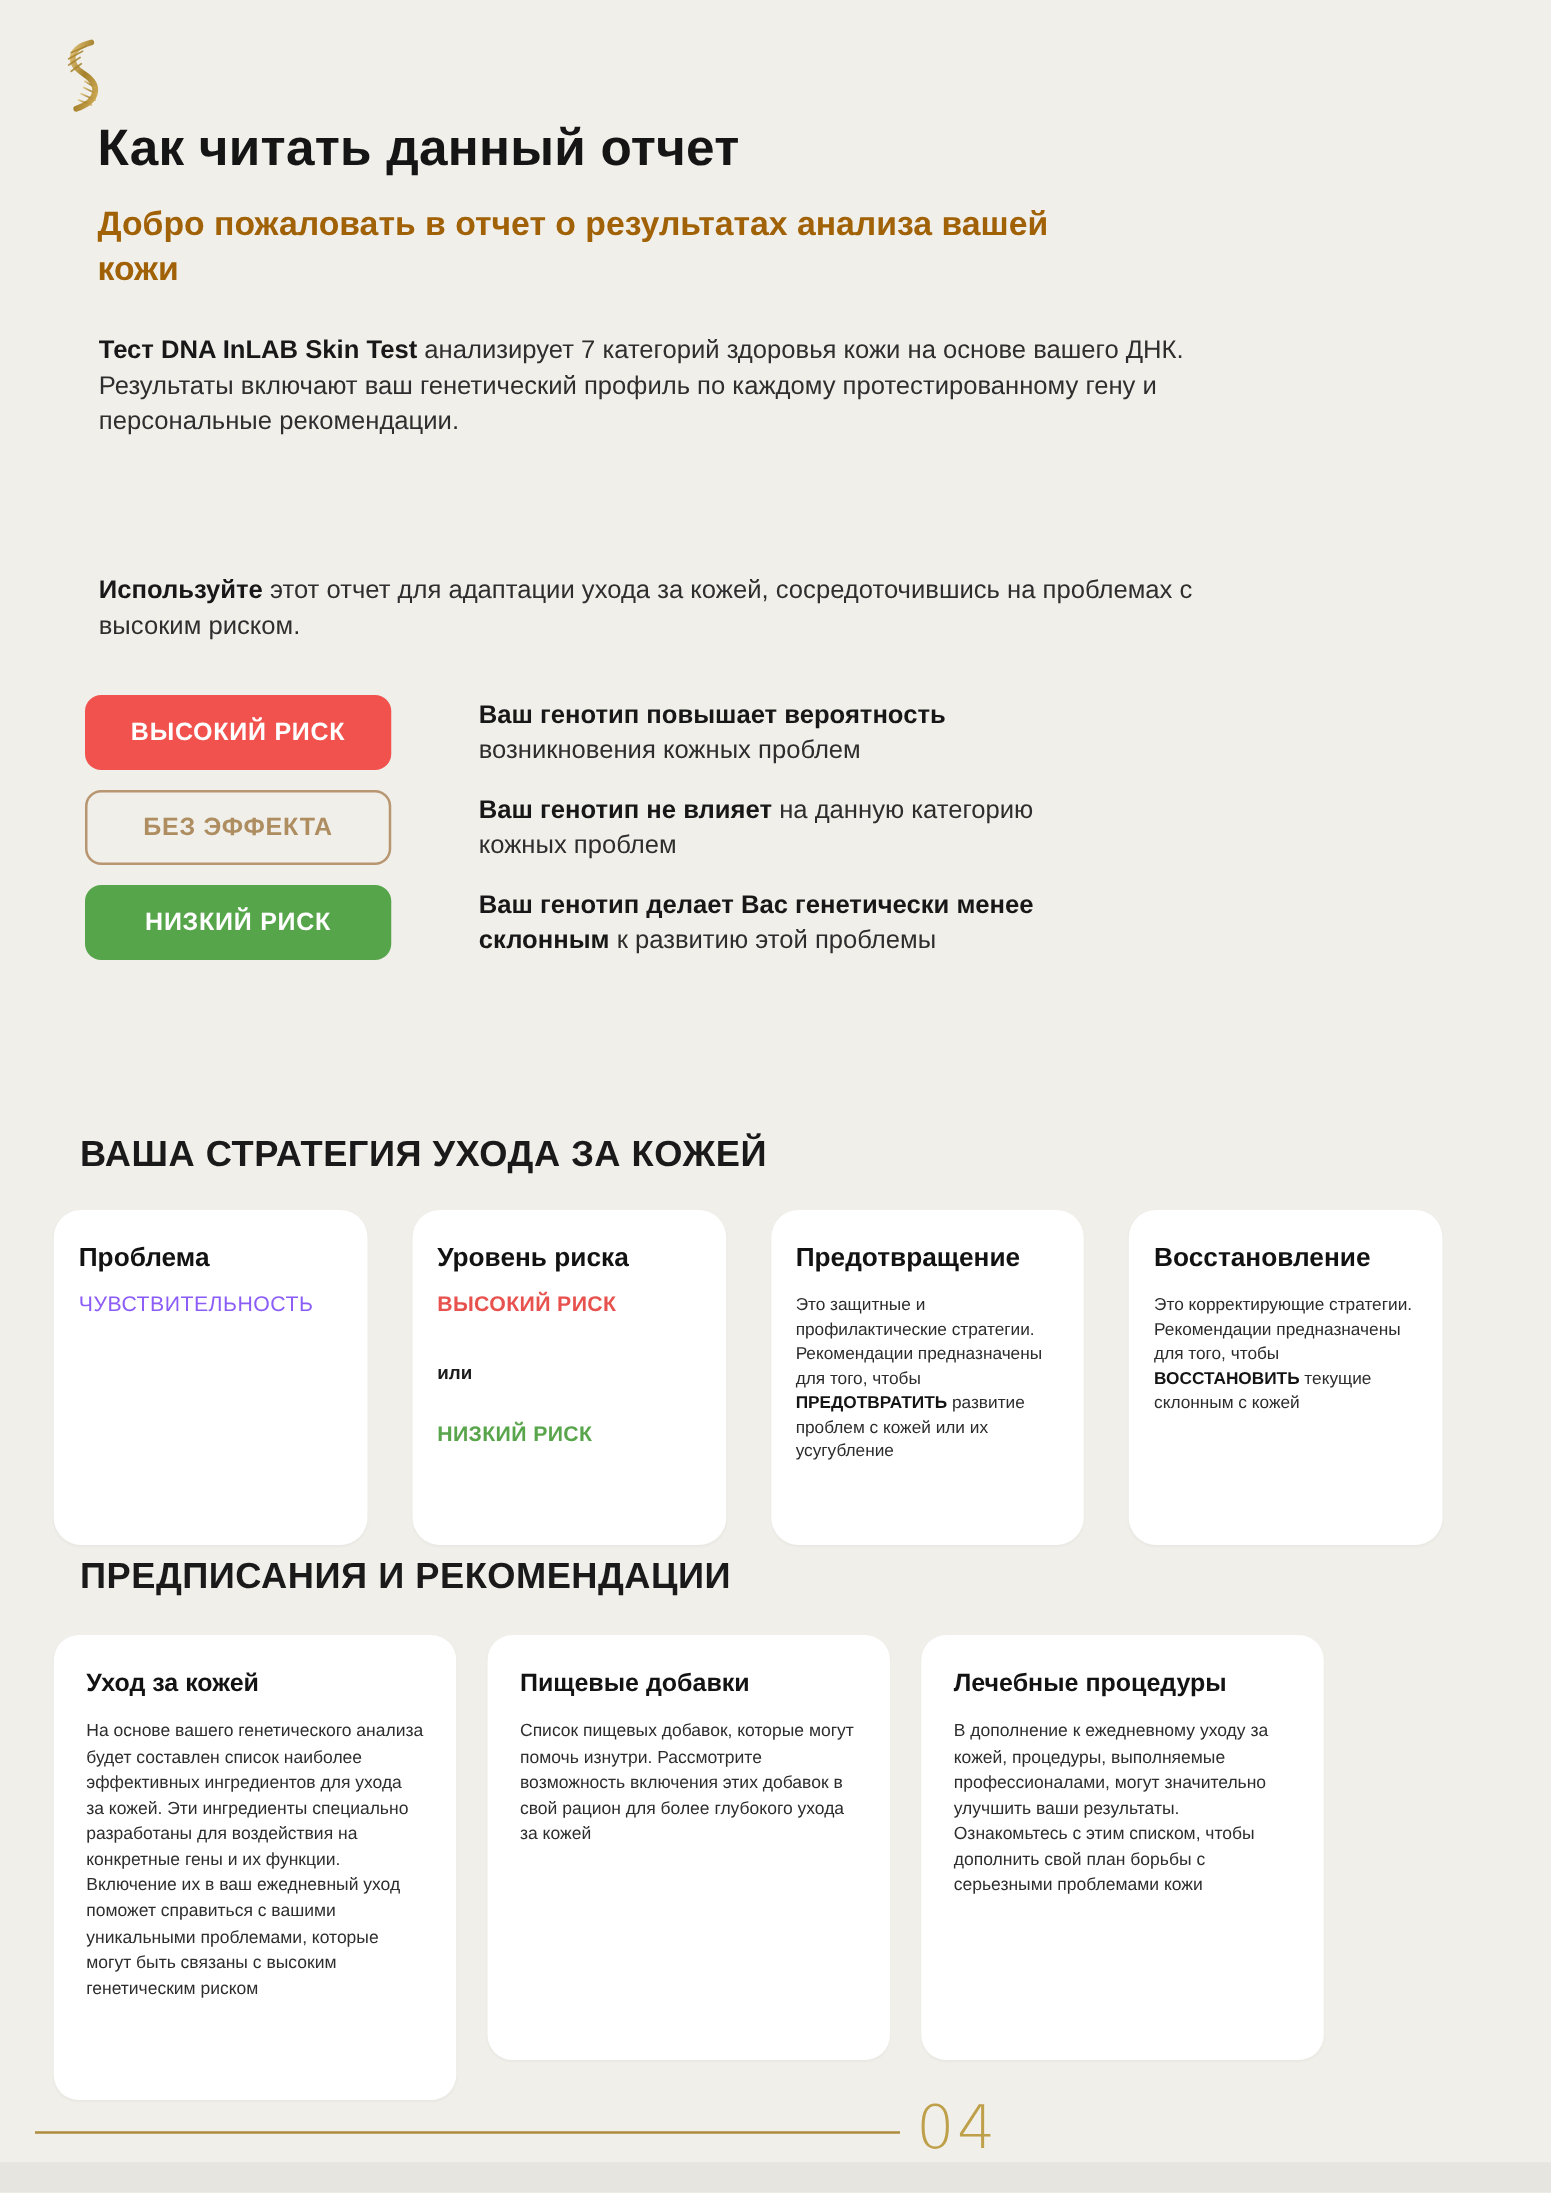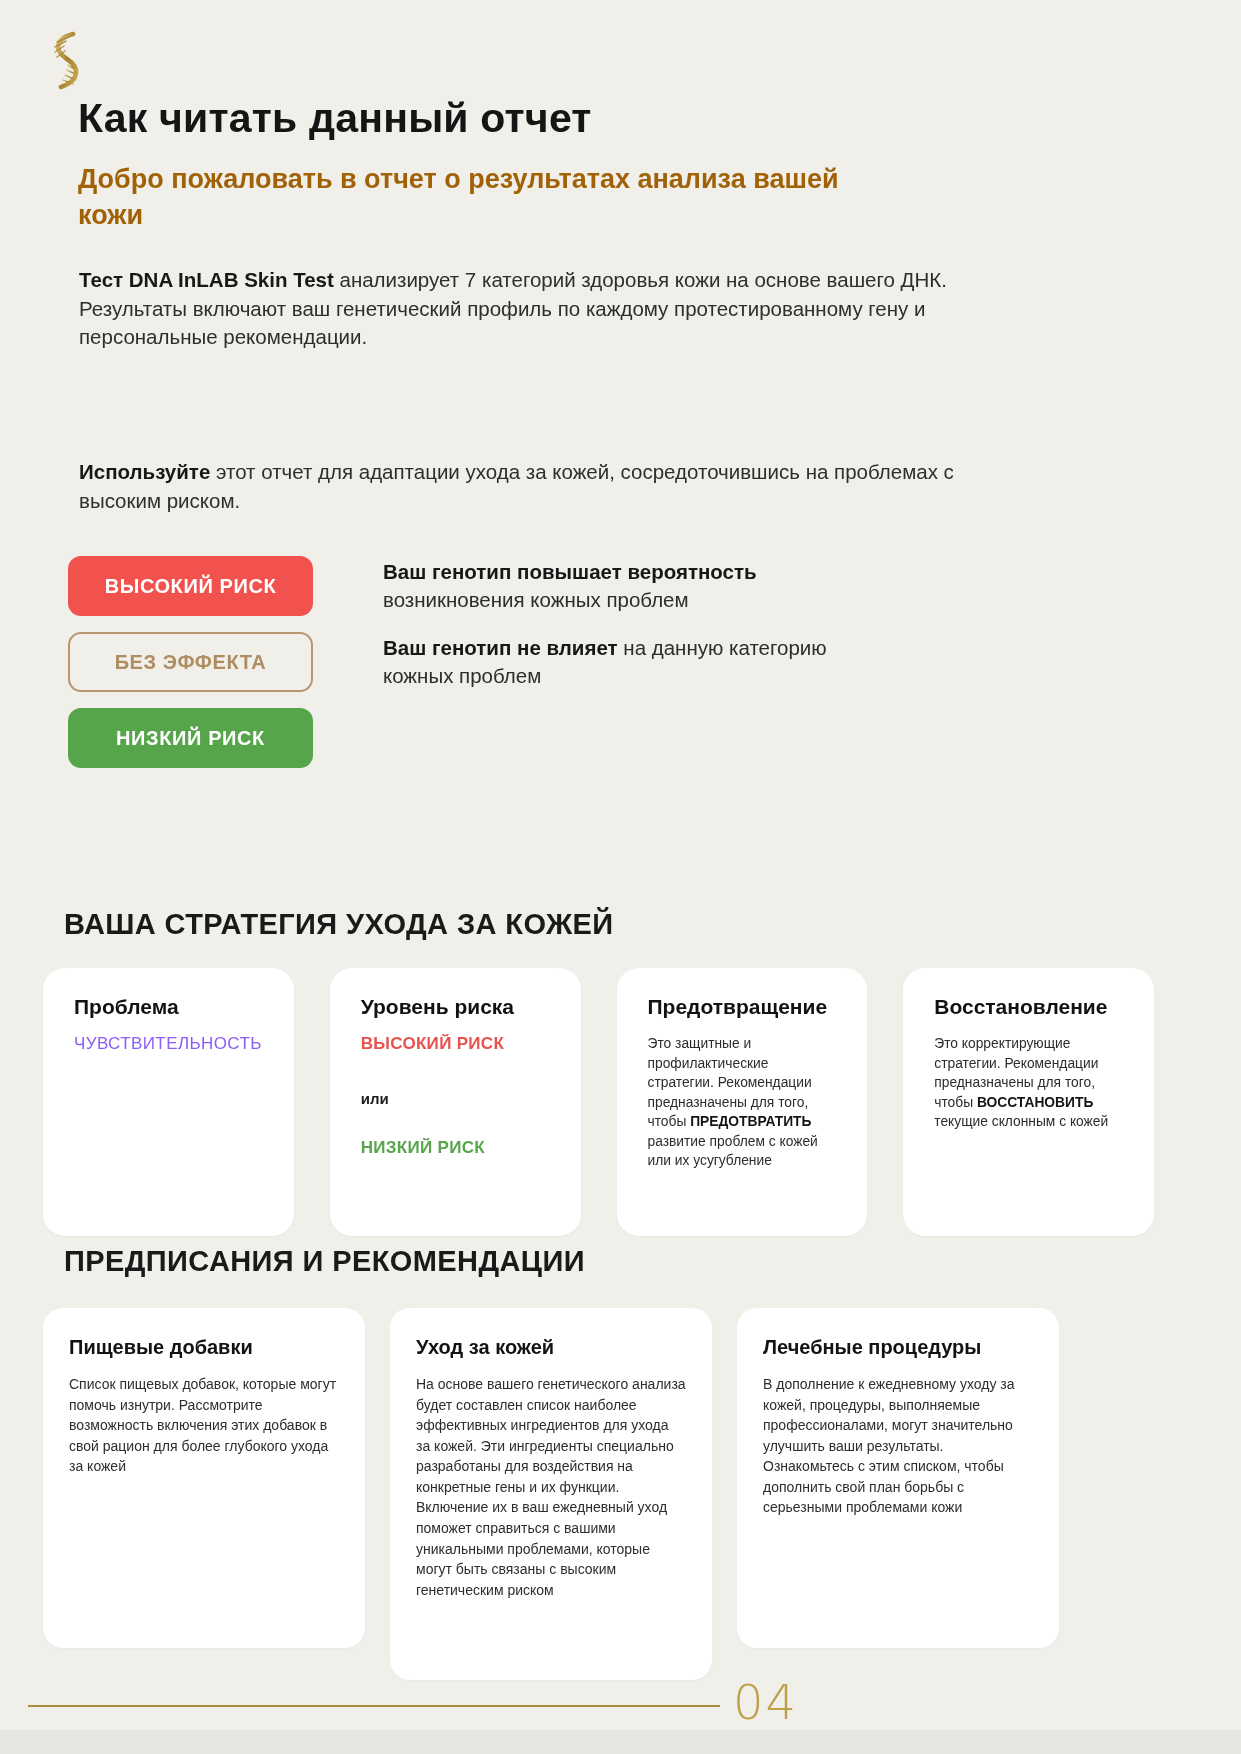--- a/index.html
+++ b/index.html
@@ -45,21 +45,21 @@
   .section-heading {
     position:absolute; left:64px;
     font-size:29px; font-weight:600; color:#1a1a1a; letter-spacing:0.4px;
   }
   .section-heading.strategy { top:908px; }
   .section-heading.presc    { top:1245px; }
   
   .scards { position:absolute; top:968px; left:43px; width:1111px;
     display:flex; gap:36px; }
   .scard { flex:1 1 0; background:#ffffff; border-radius:22px;
-    padding:27px 31px; height:268px;
+    padding:27px 20px; height:268px;
     box-shadow:0 1px 2px rgba(0,0,0,0.03); }
   .scard h3 { font-size:21px; font-weight:700; color:#121212; margin-bottom:15px; }
   .scard .value { font-size:17px; font-weight:500; letter-spacing:0.4px; color:#8b5cf6; }
   .risk-high-label { color:#e8524e; font-weight:700; font-size:17px; letter-spacing:0.3px; }
   .or-label { font-weight:700; font-size:15px; color:#1c1c1c; margin:36px 0 31px; }
   .risk-low-label { color:#58a54c; font-weight:700; font-size:17px; letter-spacing:0.3px; }
   .scard .sbody { font-size:13.8px; line-height:1.42; color:#2c2c2c; }
   .scard .sbody b { color:#141414; }
   
   .pcards { position:absolute; top:1308px; left:43px; width:1016px;
@@ -115,20 +115,21 @@
     <div class="legend-row">
       <div class="badge high-risk">ВЫСОКИЙ РИСК</div>
       <div class="legend-desc"><b>Ваш генотип повышает вероятность</b><span> возникновения кожных проблем</span></div>
     </div>
     <div class="legend-row">
       <div class="badge no-effect">БЕЗ ЭФФЕКТА</div>
       <div class="legend-desc"><b>Ваш генотип не влияет</b><span> на данную категорию кожных проблем</span></div>
     </div>
     <div class="legend-row">
       <div class="badge low-risk">НИЗКИЙ РИСК</div>
+      <div class="legend-desc"><b>Ваш генотип делает Вас генетически менее склонным</b><span> к развитию этой проблемы</span></div>
     </div>
   </div>
 
   <div class="section-heading strategy">ВАША СТРАТЕГИЯ УХОДА ЗА КОЖЕЙ</div>
 
   <div class="scards">
     <div class="scard">
       <h3>Проблема</h3>
       <div class="value">ЧУВСТВИТЕЛЬНОСТЬ</div>
     </div>
@@ -144,27 +145,27 @@
     </div>
     <div class="scard">
       <h3>Восстановление</h3>
       <div class="sbody"><span>Это корректирующие стратегии. Рекомендации предназначены для того, чтобы </span><b>ВОССТАНОВИТЬ</b><span> текущие склонным с кожей</span></div>
     </div>
   </div>
 
   <div class="section-heading presc">ПРЕДПИСАНИЯ И РЕКОМЕНДАЦИИ</div>
 
   <div class="pcards">
+    <div class="pcard tall">
+      <h3>Уход за кожей</h3>
+      <div class="pbody">На основе вашего генетического анализа будет составлен список наиболее эффективных ингредиентов для ухода за кожей. Эти ингредиенты специально разработаны для воздействия на конкретные гены и их функции. Включение их в ваш ежедневный уход поможет справиться с вашими уникальными проблемами, которые могут быть связаны с высоким генетическим риском</div>
+    </div>
     <div class="pcard short">
       <h3>Пищевые добавки</h3>
       <div class="pbody">Список пищевых добавок, которые могут помочь изнутри. Рассмотрите возможность включения этих добавок в свой рацион для более глубокого ухода за кожей</div>
-    </div>
-    <div class="pcard tall">
-      <h3>Уход за кожей</h3>
-      <div class="pbody">На основе вашего генетического анализа будет составлен список наиболее эффективных ингредиентов для ухода за кожей. Эти ингредиенты специально разработаны для воздействия на конкретные гены и их функции. Включение их в ваш ежедневный уход поможет справиться с вашими уникальными проблемами, которые могут быть связаны с высоким генетическим риском</div>
     </div>
     <div class="pcard short">
       <h3>Лечебные процедуры</h3>
       <div class="pbody">В дополнение к ежедневному уходу за кожей, процедуры, выполняемые профессионалами, могут значительно улучшить ваши результаты. Ознакомьтесь с этим списком, чтобы дополнить свой план борьбы с серьезными проблемами кожи</div>
     </div>
   </div>
 
   <div class="footer-line"></div>
   <div class="page-num">04</div>
 

